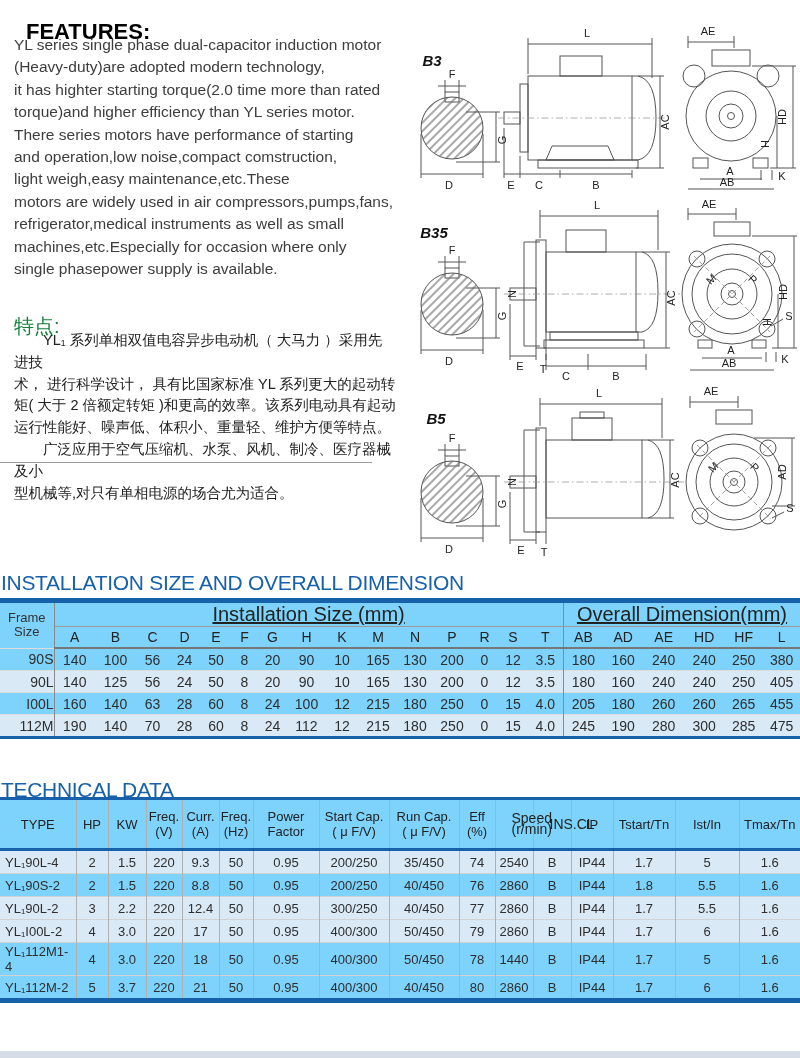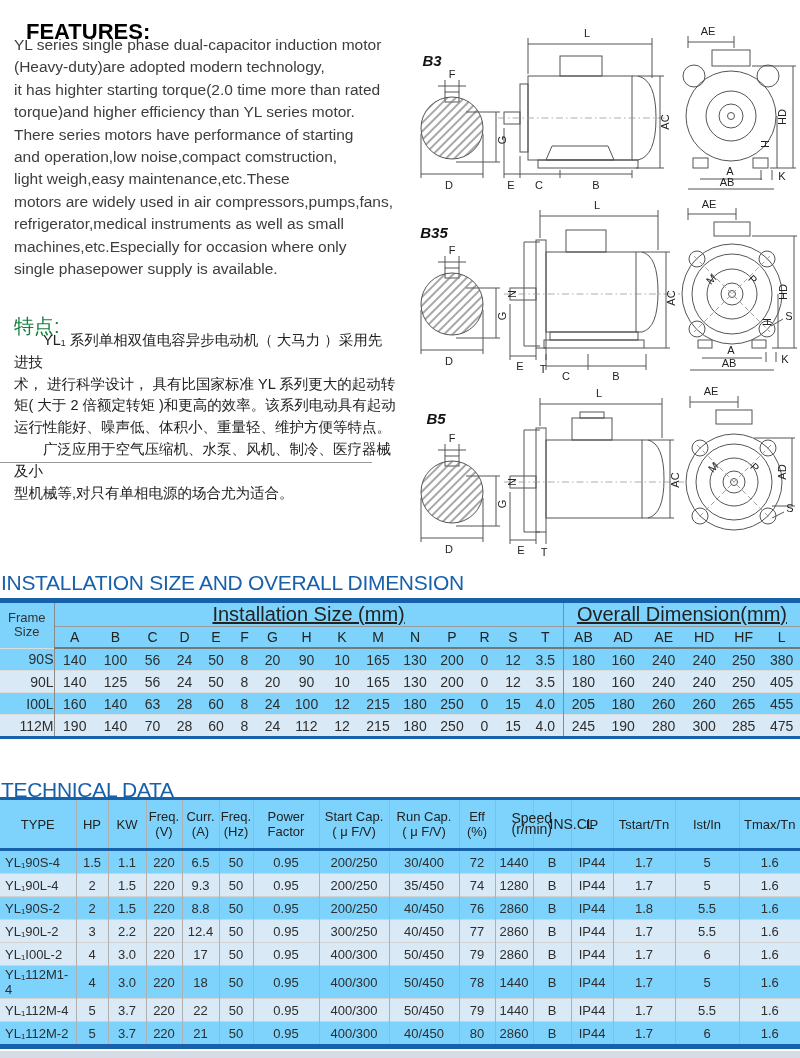--- a/index.html
+++ b/index.html
@@ -536,50 +536,32 @@
           <th class="small">Speed
 (r/min)</th>
           <th class="small">INS.CL</th>
           <th>IP</th>
           <th>Tstart/Tn</th>
           <th>Ist/In</th>
           <th>Tmax/Tn</th>
         </tr>
     </thead>
     <tbody id="tech-body">
-        <tr>
-          <td class="type">YL₁90S-4</td>
-          <td>1.5</td>
-          <td>1.1</td>
-          <td>220</td>
-          <td>6.5</td>
-          <td>50</td>
-          <td>0.95</td>
-          <td>200/250</td>
-          <td>30/400</td>
-          <td>72</td>
-          <td>1440</td>
-          <td>B</td>
-          <td>IP44</td>
-          <td>1.7</td>
-          <td>5</td>
-          <td>1.6</td>
-        </tr>
         <tr class="alt">
           <td class="type">YL₁90L-4</td>
           <td>2</td>
           <td>1.5</td>
           <td>220</td>
           <td>9.3</td>
           <td>50</td>
           <td>0.95</td>
           <td>200/250</td>
           <td>35/450</td>
           <td>74</td>
-          <td>1280</td>
+          <td>2540</td>
           <td>B</td>
           <td>IP44</td>
           <td>1.7</td>
           <td>5</td>
           <td>1.6</td>
         </tr>
         <tr>
           <td class="type">YL₁90S-2</td>
           <td>2</td>
           <td>1.5</td>
@@ -644,38 +626,20 @@
           <td>400/300</td>
           <td>50/450</td>
           <td>78</td>
           <td>1440</td>
           <td>B</td>
           <td>IP44</td>
           <td>1.7</td>
           <td>5</td>
           <td>1.6</td>
         </tr>
-        <tr class="alt">
-          <td class="type">YL₁112M-4</td>
-          <td>5</td>
-          <td>3.7</td>
-          <td>220</td>
-          <td>22</td>
-          <td>50</td>
-          <td>0.95</td>
-          <td>400/300</td>
-          <td>50/450</td>
-          <td>79</td>
-          <td>1440</td>
-          <td>B</td>
-          <td>IP44</td>
-          <td>1.7</td>
-          <td>5.5</td>
-          <td>1.6</td>
-        </tr>
         <tr>
           <td class="type">YL₁112M-2</td>
           <td>5</td>
           <td>3.7</td>
           <td>220</td>
           <td>21</td>
           <td>50</td>
           <td>0.95</td>
           <td>400/300</td>
           <td>40/450</td>

